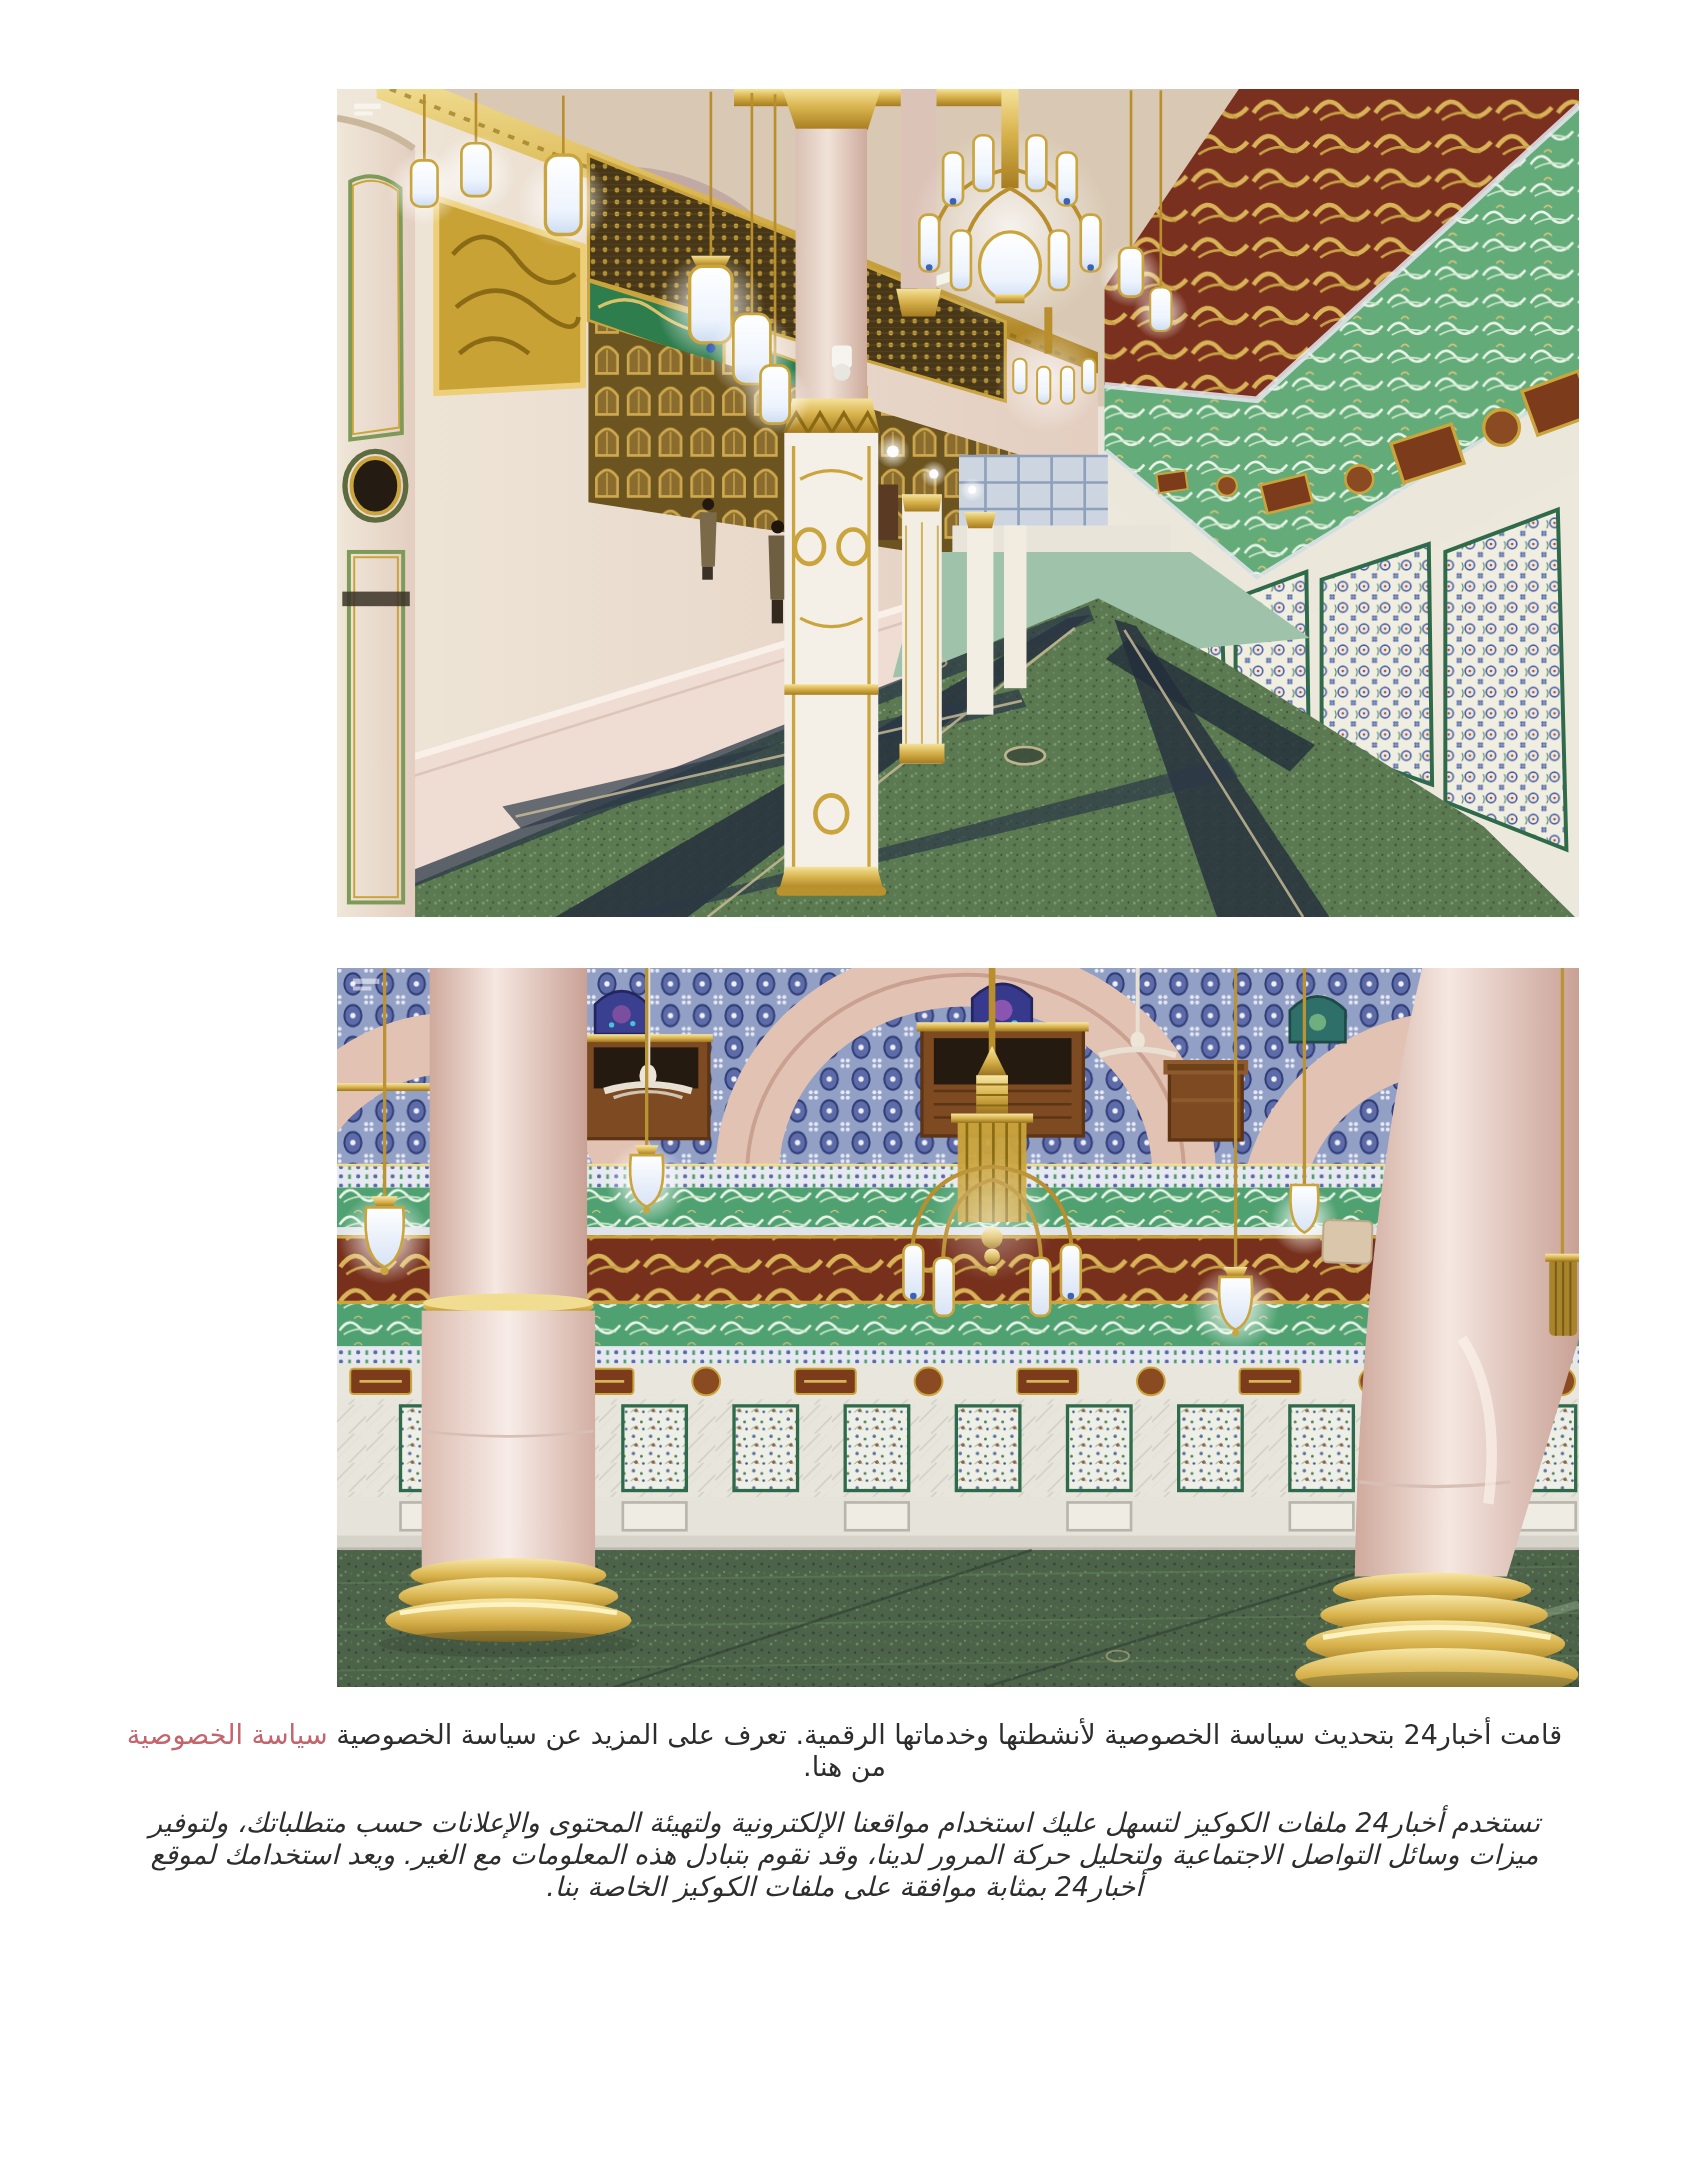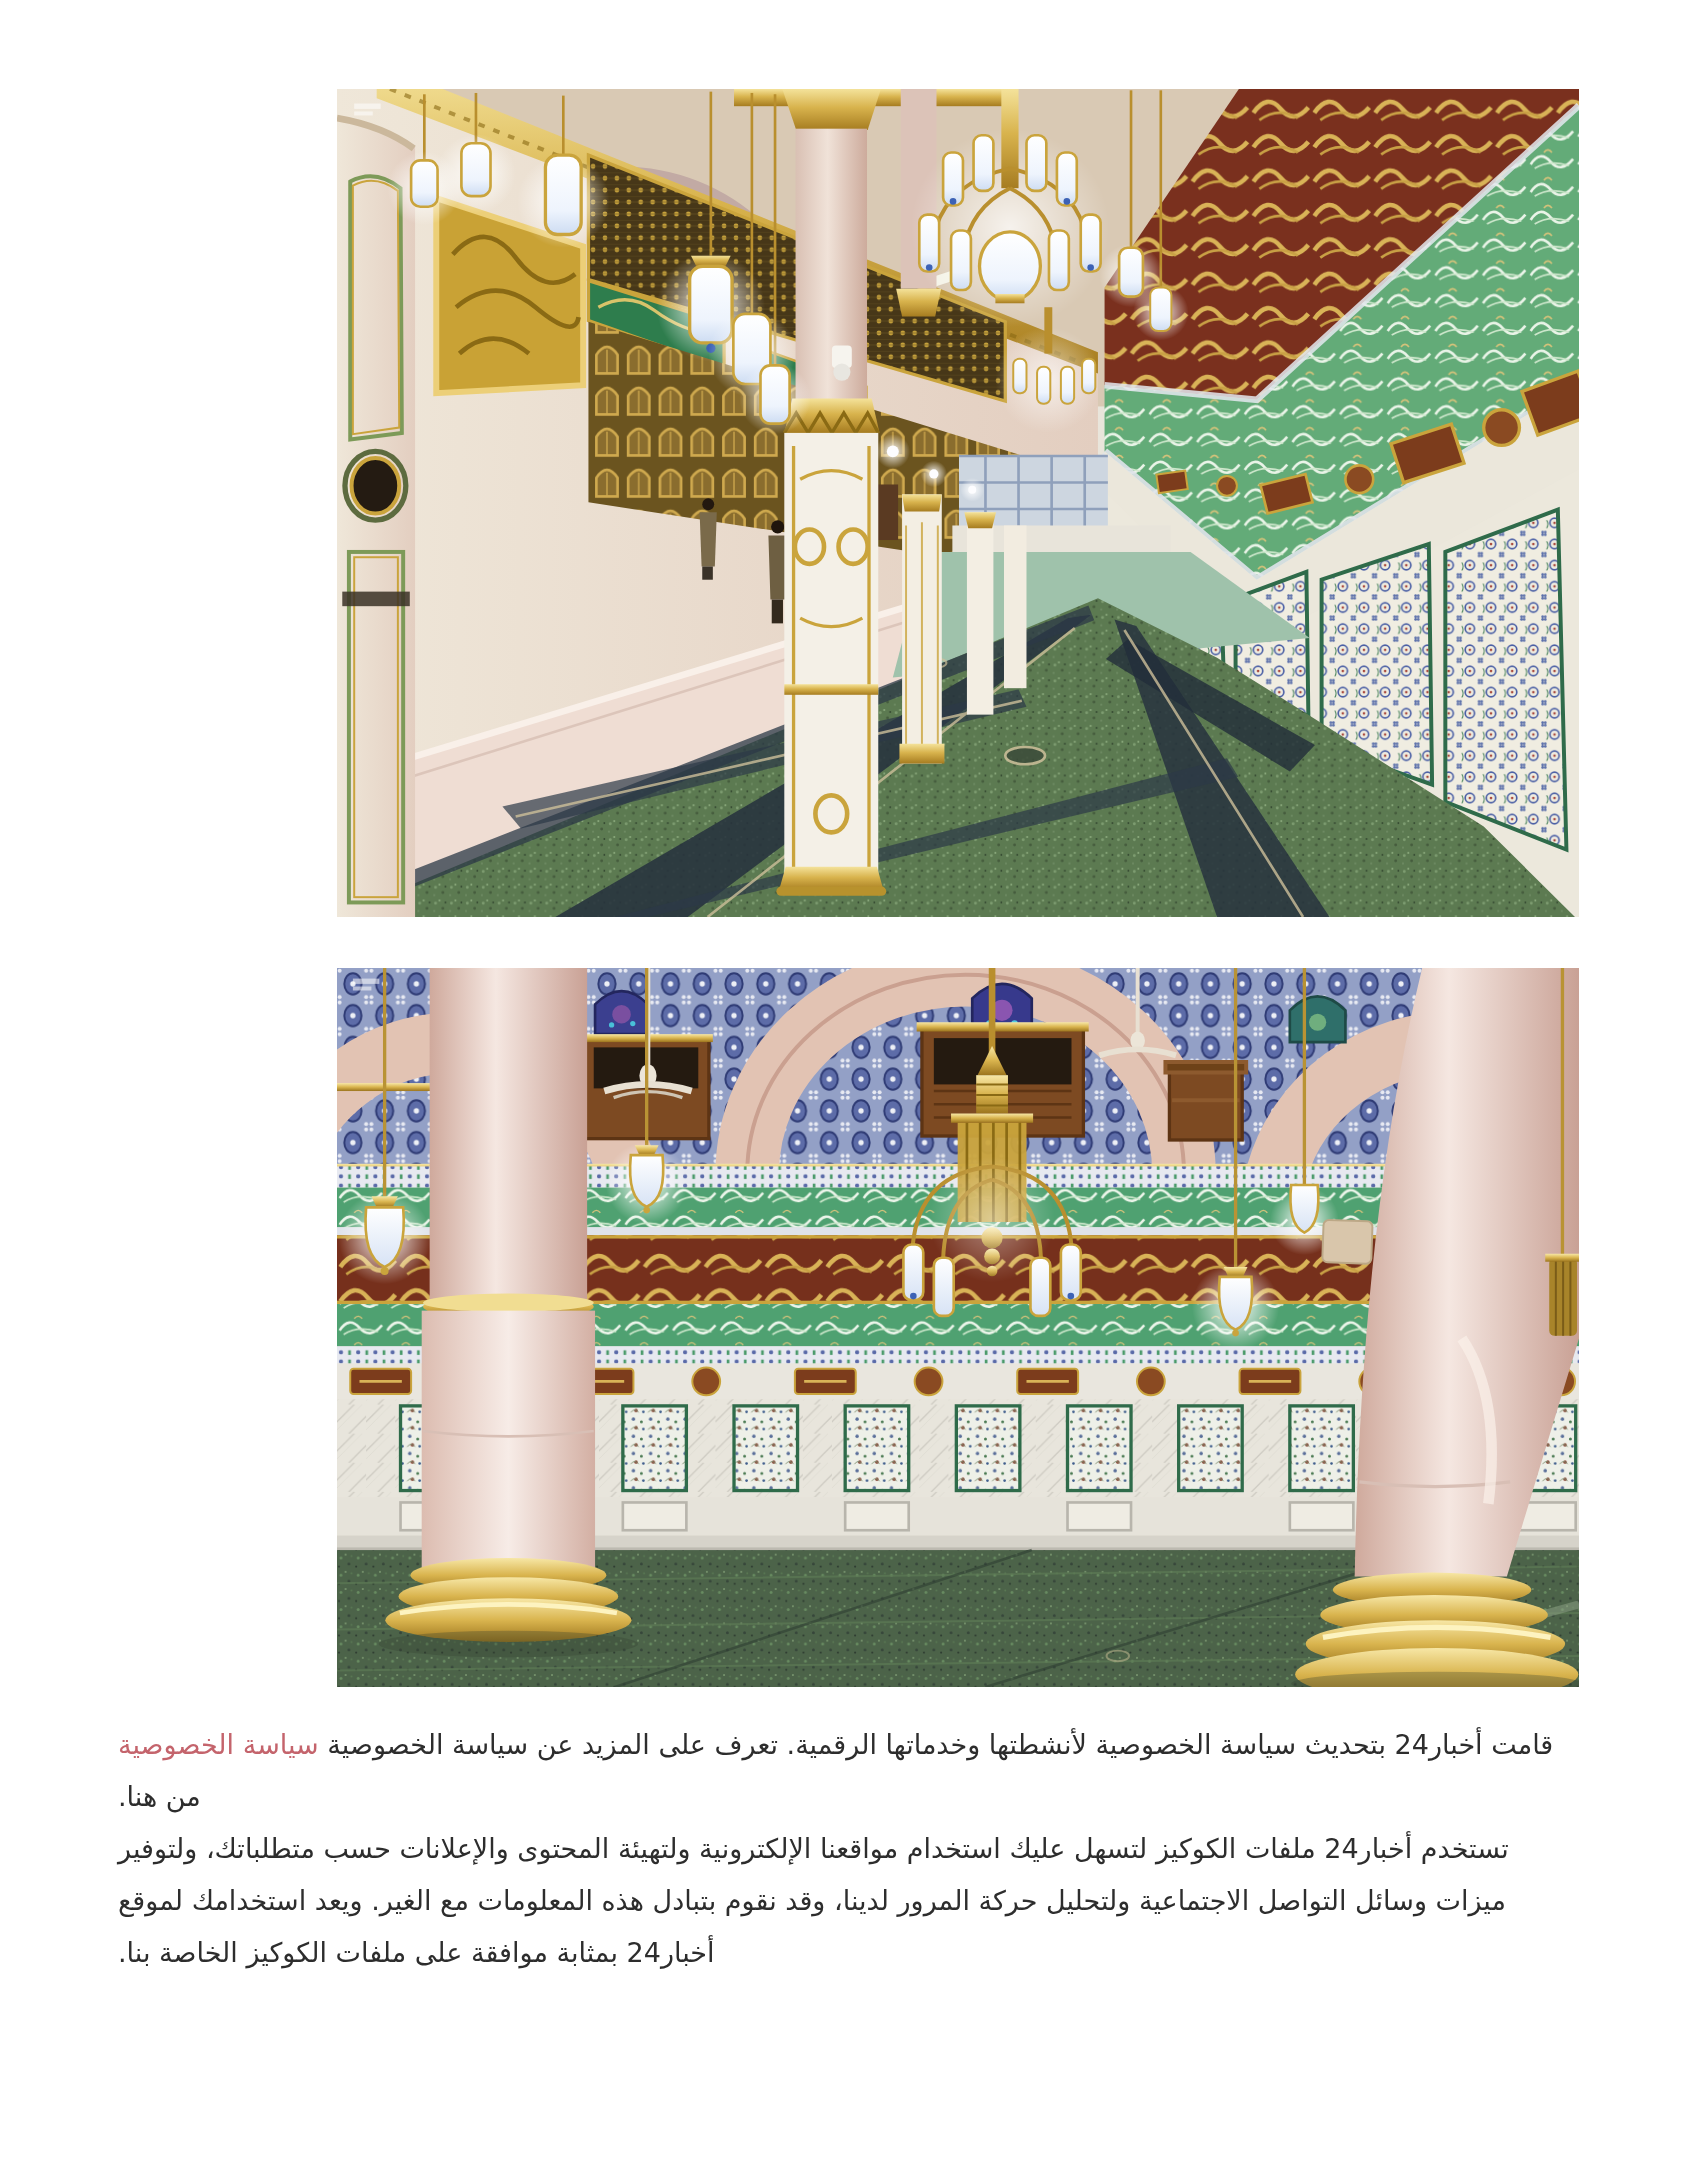--- a/index.html
+++ b/index.html
@@ -3,23 +3,23 @@
 <meta charset="utf-8">
 <style>
   html,body{margin:0;padding:0;background:#ffffff;}
   .page{position:relative;width:1688px;height:2183px;background:#ffffff;overflow:hidden;
         font-family:"DejaVu Sans",sans-serif;}
   figure.photo{position:absolute;margin:0;padding:0;overflow:hidden;background:#e9e5db;}
   figure.photo svg{display:block;width:100%;height:100%;}
   .photo1{left:337px;top:89px;width:1242px;height:828px;}
   .photo2{left:337px;top:968px;width:1242px;height:719px;}
   .consent{position:absolute;left:118px;top:1719px;width:1453px;direction:rtl;unicode-bidi:embed;
-           text-align:left;color:#2d2d2d;font-size:27px;line-height:52px;}
+           text-align:center;color:#2d2d2d;font-size:27px;line-height:32px;}
   .consent p{margin:0;padding:0;}
-  .consent .p2{}
+  .consent .p2{margin-top:24px;font-style:italic;}
   .privacy-link{color:#c4646c;text-decoration:none;cursor:pointer;}
   .agree-btn{position:absolute;left:1207px;top:1979px;width:358px;height:80px;
              background:#ffffff;border:2.6px solid #c23a41;border-radius:9.3px;
              color:#b2656d;font-size:28px;font-family:"DejaVu Sans",sans-serif;
              display:flex;align-items:center;justify-content:center;cursor:pointer;direction:rtl;}
 </style>
 </head>
 <body>
 
 <div class="page">

